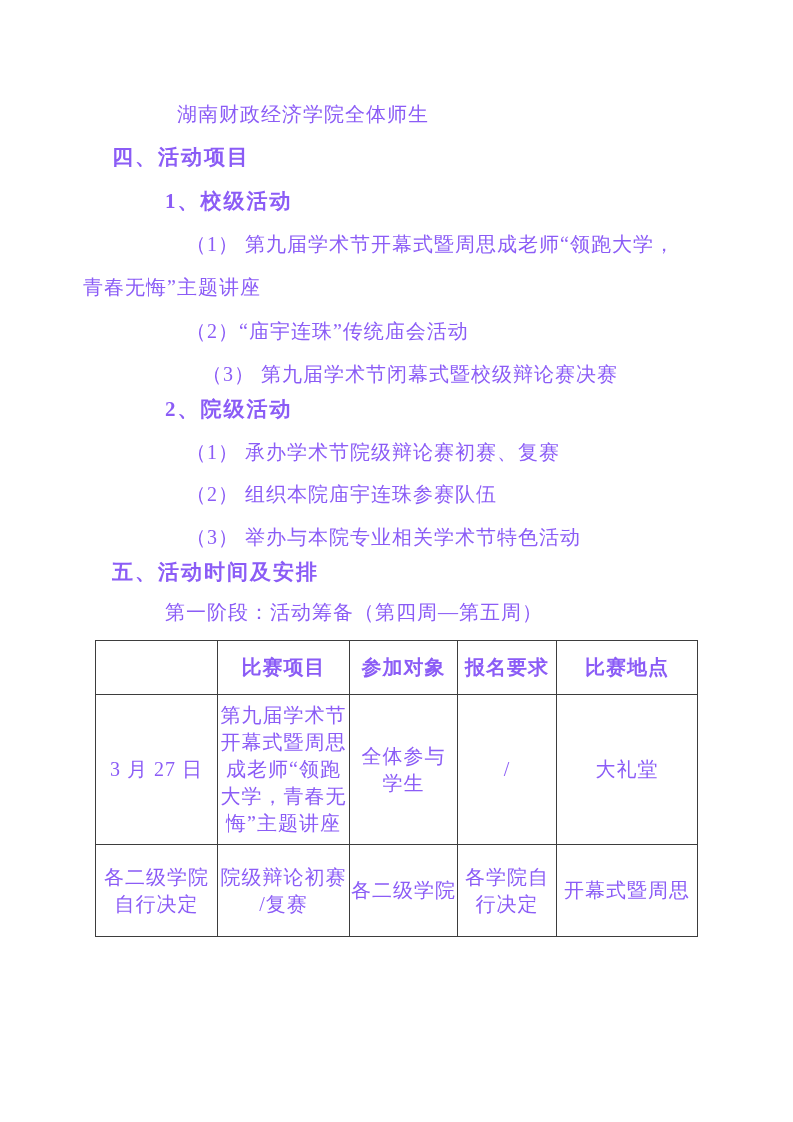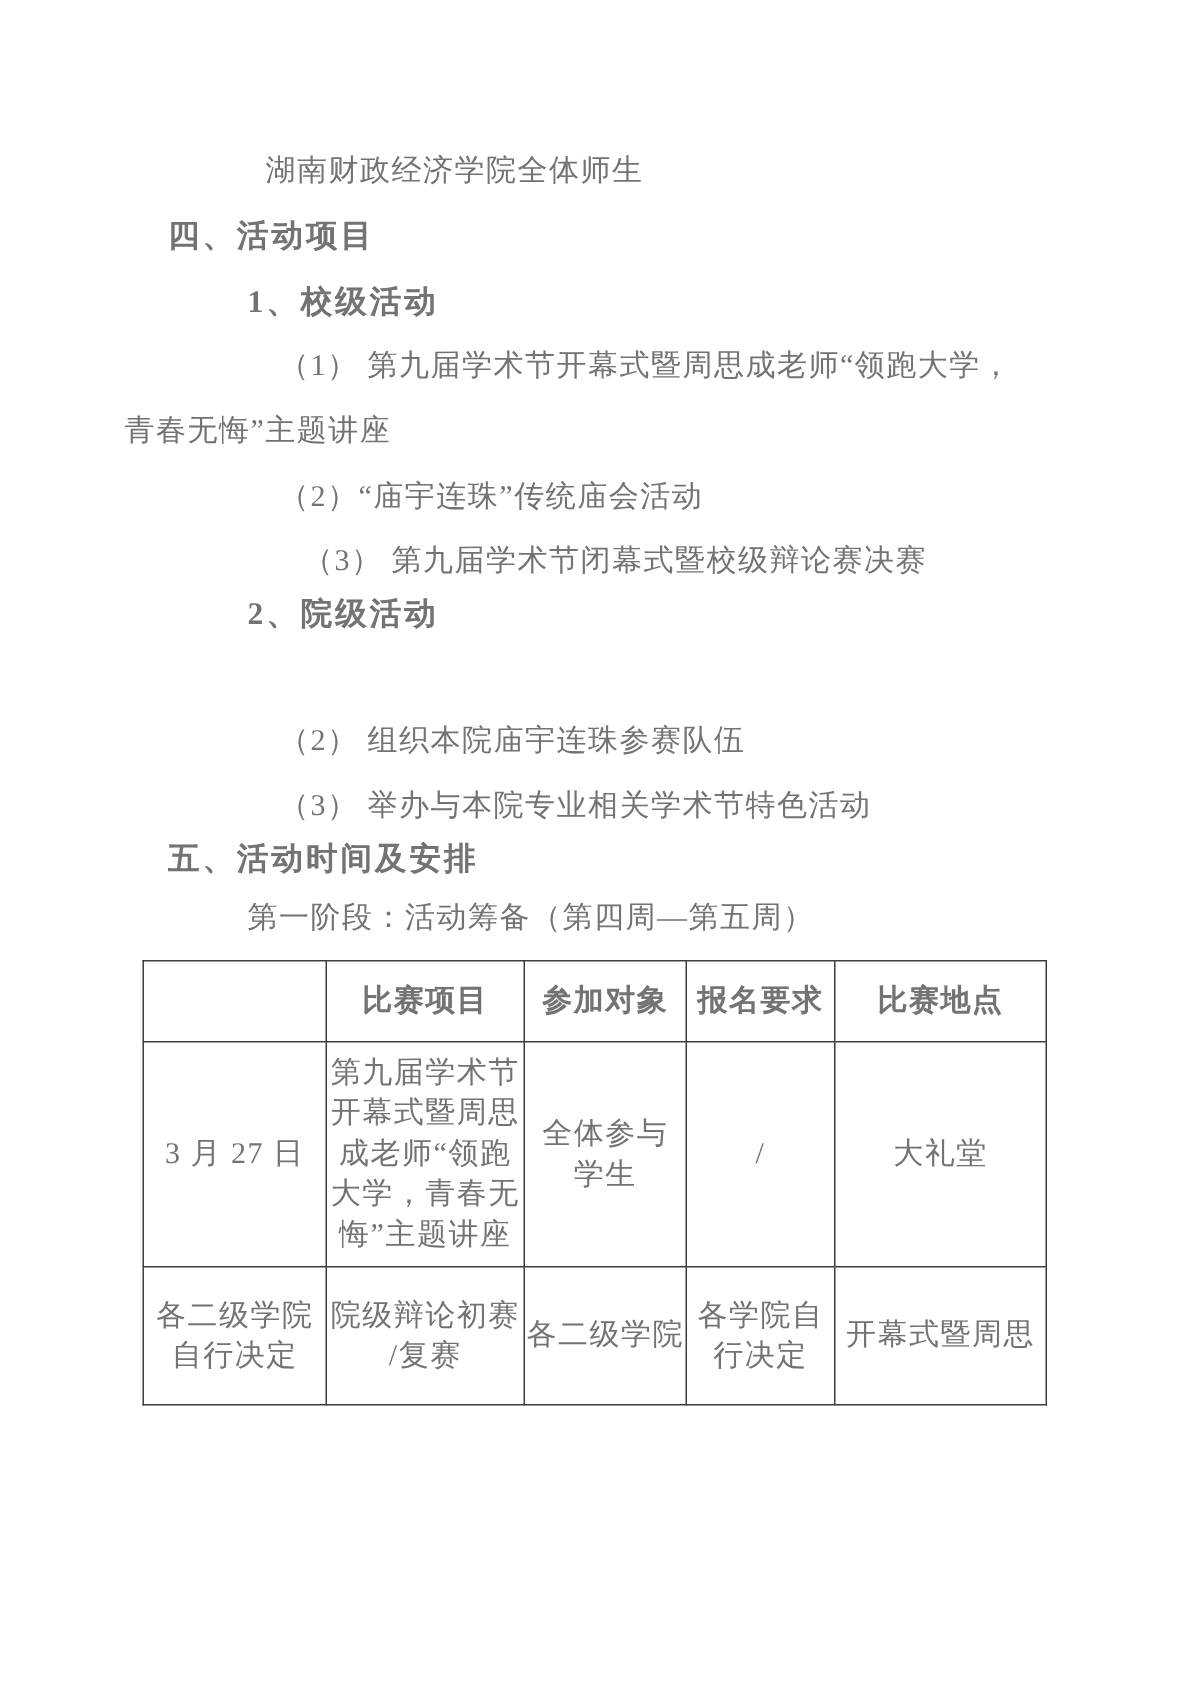--- a/index.html
+++ b/index.html
@@ -1,21 +1,21 @@
 <!DOCTYPE html>
 <html><head>
 <meta charset="utf-8">
 <style>
   html, body { margin: 0; padding: 0; background: #ffffff; }
   .page {
     position: relative;
     width: 793px;
     height: 1122px;
     background: #ffffff;
-    color: #737373;
+    color: #8b5cf6;
     font-family: "Liberation Serif", "DejaVu Serif", serif;
     overflow: hidden;
   }
   .line {
     position: absolute;
     margin: 0;
     font-size: 20px;
     letter-spacing: 1px;
     line-height: 27px;
     white-space: nowrap;
@@ -68,20 +68,21 @@
 <div class="page">
 
   <p class="line l0">湖南财政经济学院全体师生</p>
   <p class="line l1 b head">四、活动项目</p>
   <p class="line l2 b head">1、校级活动</p>
   <p class="line l3">（1） 第九届学术节开幕式暨周思成老师“领跑大学，</p>
   <p class="line l4">青春无悔”主题讲座</p>
   <p class="line l5">（2）“庙宇连珠”传统庙会活动</p>
   <p class="line l6">（3） 第九届学术节闭幕式暨校级辩论赛决赛</p>
   <p class="line l7 b head">2、院级活动</p>
+  <p class="line l8">（1） 承办学术节院级辩论赛初赛、复赛</p>
   <p class="line l9">（2） 组织本院庙宇连珠参赛队伍</p>
   <p class="line l10">（3） 举办与本院专业相关学术节特色活动</p>
   <p class="line l11 b head">五、活动时间及安排</p>
   <p class="line l12">第一阶段：活动筹备（第四周—第五周）</p>
 
   <table class="tbl">
     <colgroup>
       <col class="c1">
         <col class="c2">
         <col class="c3">

